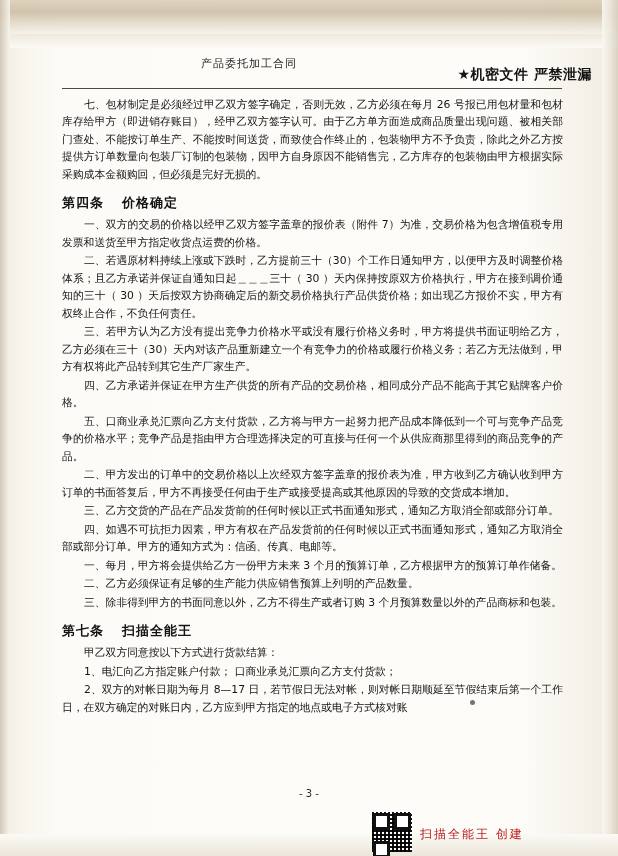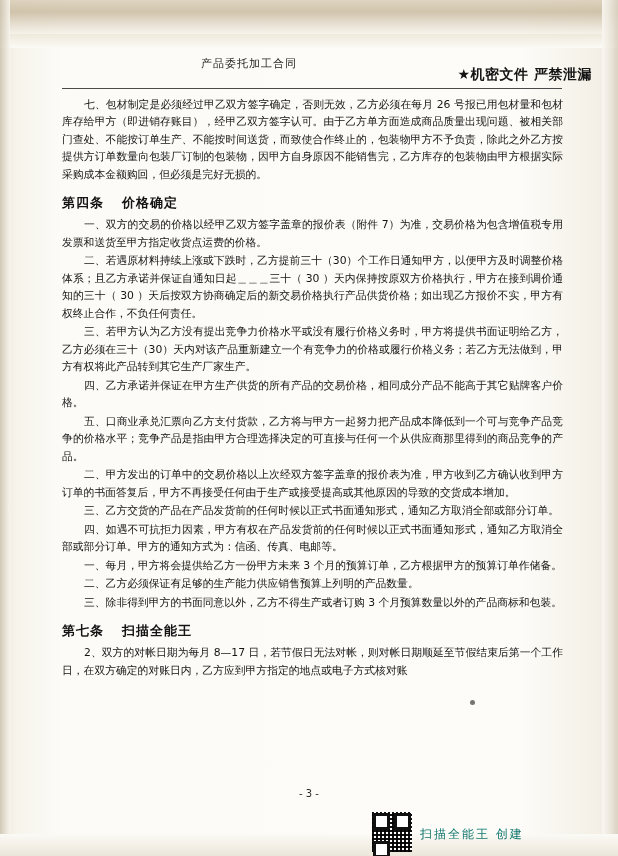--- a/index.html
+++ b/index.html
@@ -139,21 +139,21 @@
     left: 373px; top: 841px;
     width: 11px; height: 11px;
     border: 3px solid #111;
     background: #fff;
   }
   .watermark-text {
     position: absolute;
     left: 420px;
     top: 826px;
     font-size: 12px;
-    color: #0f766e;
+    color: #b91c1c;
     letter-spacing: 2px;
   }
   .smudge {
     position: absolute;
     left: 470px; top: 700px;
     width: 5px; height: 5px;
     border-radius: 50%;
     background: #3a3a3a;
     opacity: .7;
   }
@@ -190,20 +190,22 @@
     <p class="para ind">三、乙方交货的产品在产品发货前的任何时候以正式书面通知形式，通知乙方取消全部或部分订单。</p>
     <p class="para ind">四、如遇不可抗拒力因素，甲方有权在产品发货前的任何时候以正式书面通知形式，通知乙方取消全部或部分订单。甲方的通知方式为：信函、传真、电邮等。</p>
 
     <p class="para ind">一、每月，甲方将会提供给乙方一份甲方未来 3 个月的预算订单，乙方根据甲方的预算订单作储备。</p>
     <p class="para ind">二、乙方必须保证有足够的生产能力供应销售预算上列明的产品数量。</p>
     <p class="para ind">三、除非得到甲方的书面同意以外，乙方不得生产或者订购 3 个月预算数量以外的产品商标和包装。</p>
 
     <div class="sec-title">
       <span class="num">第七条</span><span>扫描全能王</span>
     </div>
+    <p class="para ind">甲乙双方同意按以下方式进行货款结算：</p>
+    <p class="para ind">1、电汇向乙方指定账户付款；        口商业承兑汇票向乙方支付货款；</p>
     <p class="para ind">2、双方的对帐日期为每月 8—17 日，若节假日无法对帐，则对帐日期顺延至节假结束后第一个工作日，在双方确定的对账日内，乙方应到甲方指定的地点或电子方式核对账</p>
 
   </div>
 
   <div class="smudge"></div>
   <div class="pagenum">- 3 -</div>
 
   <div class="qr"></div>
   <div class="qr-corner3"></div>
   <div class="watermark-text">扫描全能王  创建</div>

